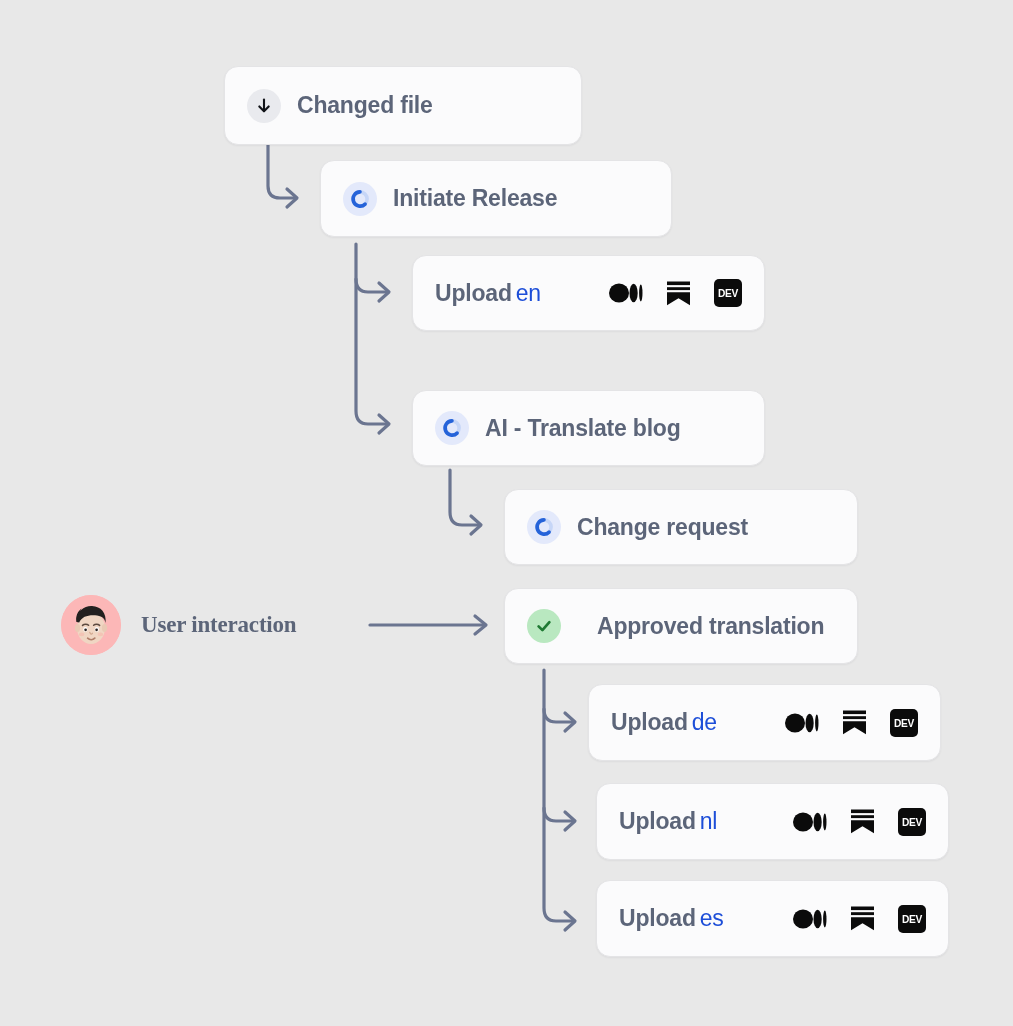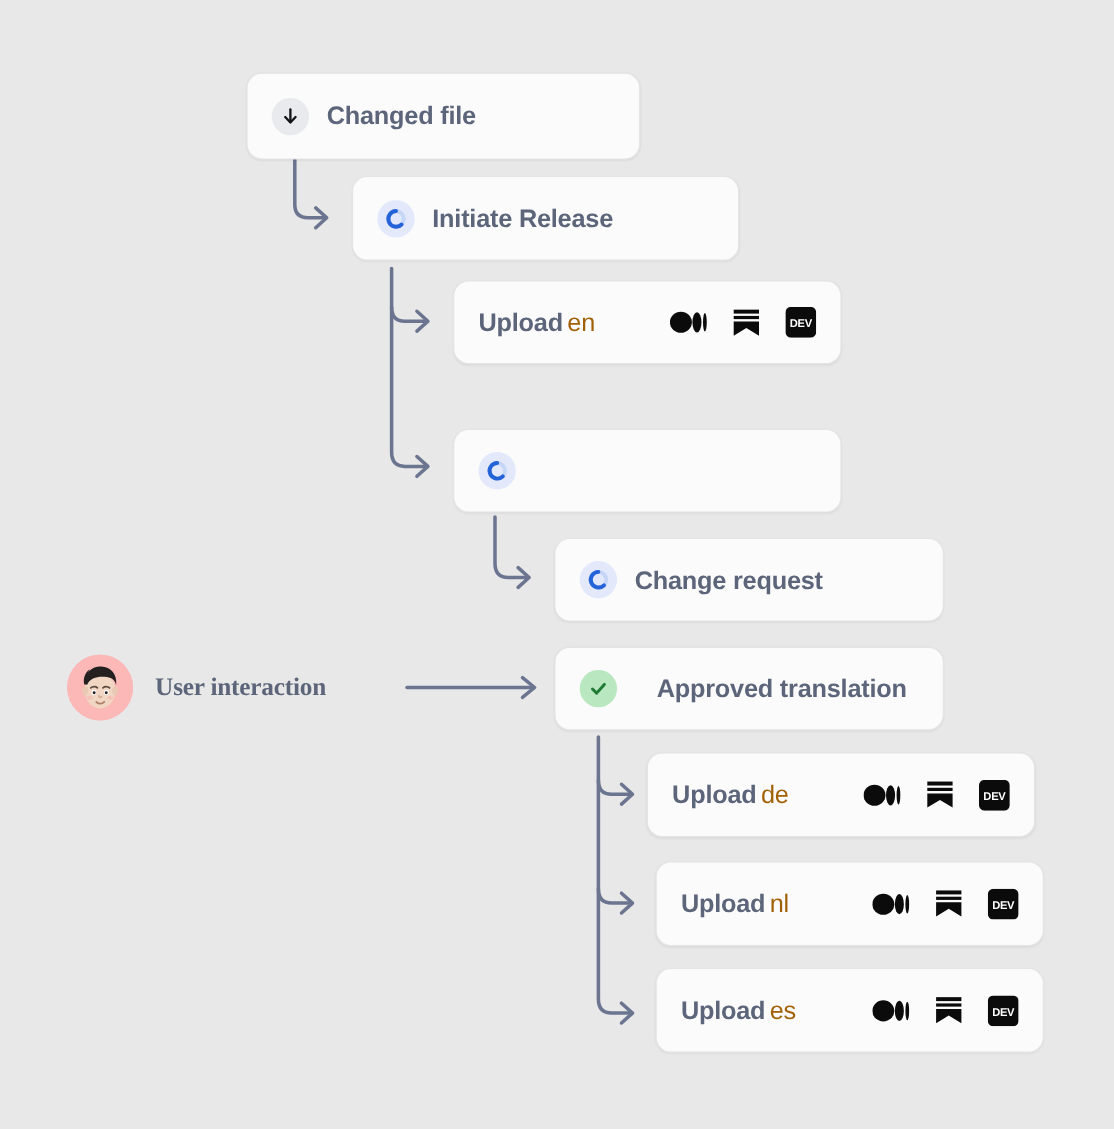--- a/index.html
+++ b/index.html
@@ -36,21 +36,21 @@
   }
   .card .label {
     font-size: 23px;
     font-weight: 700;
     color: #5c6579;
     letter-spacing: -0.2px;
     white-space: nowrap;
   }
   .card .label .sub {
     font-weight: 400;
-    color: #a16207;
+    color: #1d4ed8;
     margin-left: 4px;
   }
 
   
   .badge {
     width: 34px;
     height: 34px;
     border-radius: 50%;
     flex: 0 0 auto;
     display: flex;
@@ -186,20 +186,21 @@
     </span>
   </div>
 
   <div class="card" style="left:412px; top:390px; width:353px; height:76px;">
     <span class="badge spinner">
       <svg width="22" height="22" viewBox="0 0 22 22">
         <circle cx="11" cy="11" r="7.1" fill="none" stroke="#c6d6f7" stroke-width="3.6"></circle>
         <path d="M11 3.9 A7.1 7.1 0 1 0 16.1 16.1" fill="none" stroke="#2563d9" stroke-width="3.6" stroke-linecap="round"></path>
       </svg>
     </span>
+    <span class="label"><span>AI - Translate blog</span></span>
   </div>
 
   <div class="card" style="left:504px; top:489px; width:354px; height:76px;">
     <span class="badge spinner">
       <svg width="22" height="22" viewBox="0 0 22 22">
         <circle cx="11" cy="11" r="7.1" fill="none" stroke="#c6d6f7" stroke-width="3.6"></circle>
         <path d="M11 3.9 A7.1 7.1 0 1 0 16.1 16.1" fill="none" stroke="#2563d9" stroke-width="3.6" stroke-linecap="round"></path>
       </svg>
     </span>
     <span class="label"><span>Change request</span></span>

